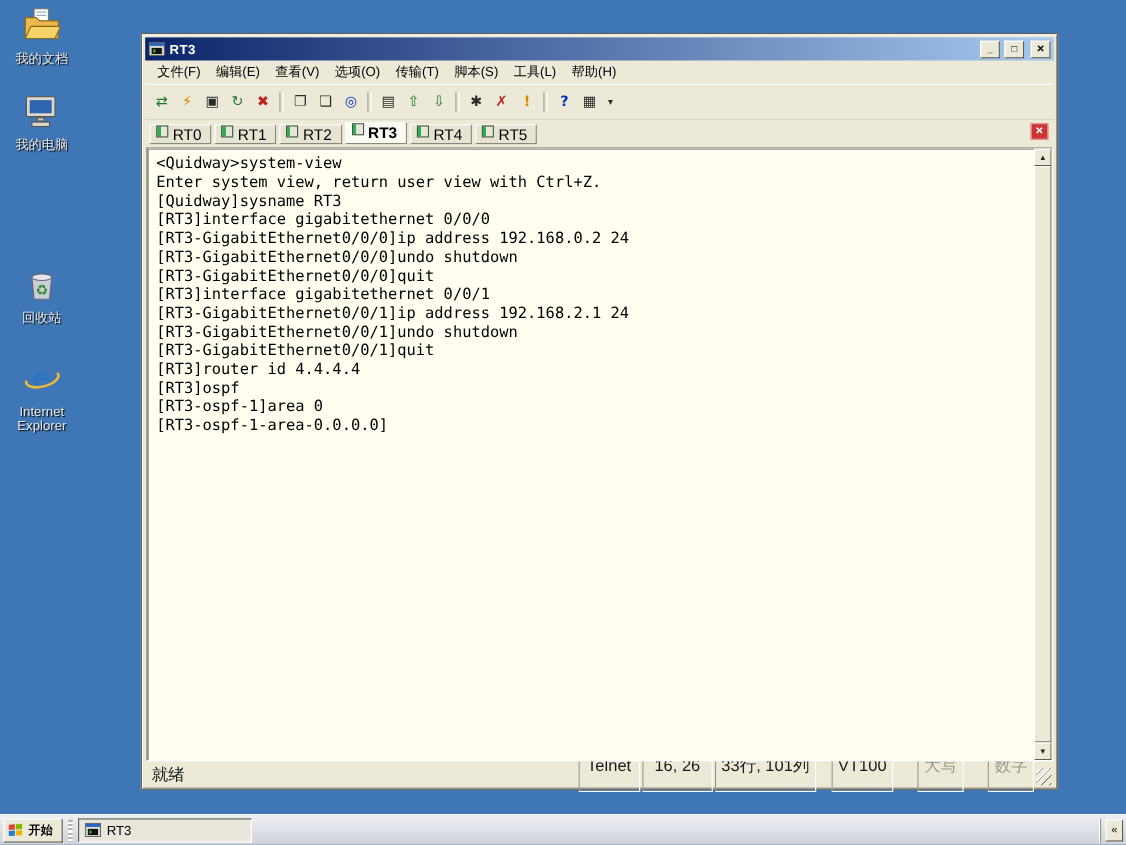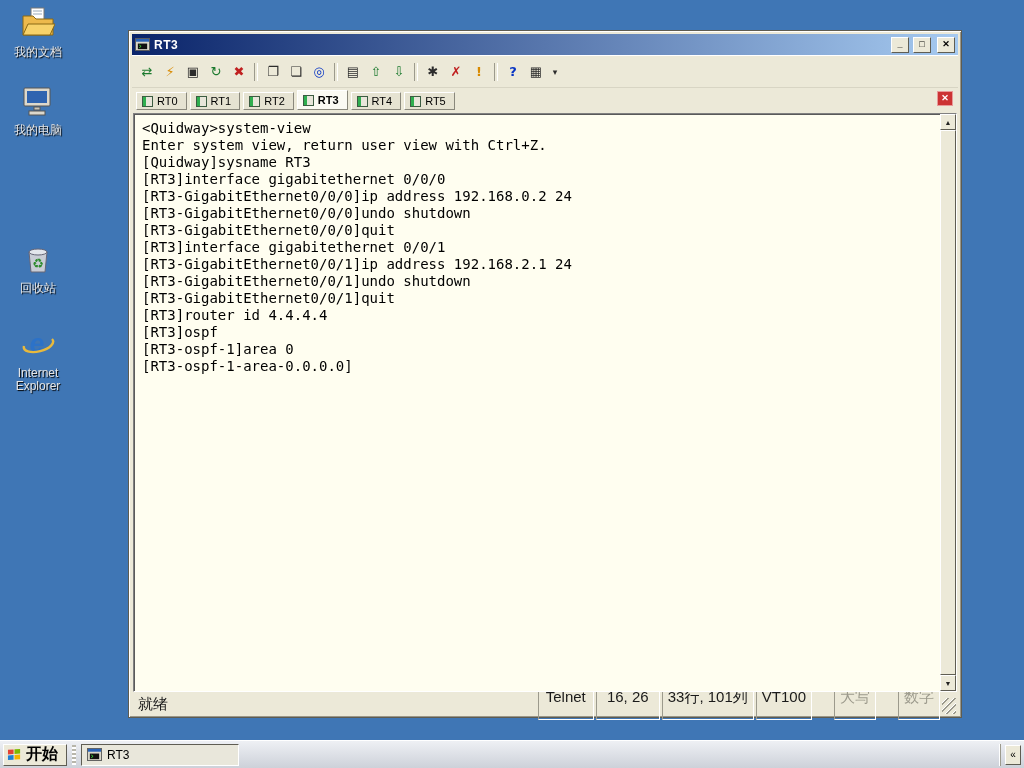--- a/index.html
+++ b/index.html
@@ -39,21 +39,21 @@
   .tool-btn{width:22px;height:22px;display:flex;align-items:center;justify-content:center;
       background:transparent;border:1px solid transparent;font-size:13px;color:#2c2c2c;
       font-family:"DejaVu Sans",sans-serif;cursor:default;padding:0;}
   .tool-btn.red{color:#c02020;} .tool-btn.blue{color:#0633c4;font-weight:bold;}
   .tool-btn.orange{color:#d88a00;font-weight:bold;} .tool-btn.green{color:#1c7a2e;}
   .tool-btn.small{width:14px;font-size:9px;}
   .tool-sep{width:2px;height:18px;margin:0 3px;border-left:1px solid #9c9a8c;border-right:1px solid #fff;}
 
   .tabbar{height:22px;flex:0 0 auto;display:flex;align-items:flex-end;gap:3px;
       padding:0 26px 1px 4px;position:relative;}
-  .tab{height:18px;display:flex;align-items:center;gap:4px;padding:0 8px 0 5px;font-size:11px;
+  .tab{height:18px;display:flex;gap:4px;padding:0 8px 0 5px;font-size:14px;
       background:#E6E3D2;border:1px solid;border-color:#fff #8a887c #8a887c #fff;
       box-sizing:border-box;cursor:default;}
   .tab.active{background:#FBFAF3;font-weight:bold;height:20px;}
   .session-icon{width:9px;height:9px;border:1px solid #3c5c42;
       background:linear-gradient(90deg,#2fae4f 0 3px,#e8e6da 3px);}
   .tabbar-close{position:absolute;right:5px;top:3px;width:16px;height:15px;padding:0;
       background:var(--tab_close_red,#CC3333);color:#fff;font-size:9px;font-weight:bold;
       line-height:13px;text-align:center;border:1px solid #e89a9a;cursor:default;}
 
   .term-wrap{flex:1;margin:2px 1px 1px 1px;position:relative;overflow:hidden;
@@ -71,31 +71,31 @@
   .vs-thumb{position:absolute;left:0;top:16px;bottom:16px;width:16px;box-sizing:border-box;
       background:var(--window_face,#ECE9D8);border:1px solid;border-color:#fff #5f5d53 #5f5d53 #fff;}
 
   .statusbar{height:20px;flex:0 0 auto;display:flex;align-items:center;gap:2px;
       font-size:15px;padding:1px 2px 0 6px;color:#1a1a1a;}
   .sb-left{flex:1;}
   .sb-panel{height:32px;line-height:15px;box-sizing:border-box;padding:0 5px;text-align:center;
       border:1px solid;border-color:#9c9a8c #fff #fff #9c9a8c;white-space:nowrap;}
   .sb-panel.dim{color:#9c9a8c;}
   .w-proto{min-width:56px;} .w-cur{min-width:64px;} .w-size{min-width:86px;}
-  .w-emu{min-width:48px;} .w-ind{min-width:34px;margin-left:20px;}
+  .w-emu{min-width:48px;margin-left:12px;} .w-ind{min-width:34px;margin-left:20px;}
   .grip{width:14px;height:16px;align-self:flex-end;
       background:repeating-linear-gradient(135deg,transparent 0 3px,#fff 3px 4px,#9c9a8c 4px 5px);}
 
   
   #taskbar{position:absolute;left:0;right:0;bottom:0;height:28px;box-sizing:border-box;
       background:linear-gradient(#EEF0F4,#CDD1D9);border-top:1px solid #fff;
       display:flex;align-items:center;gap:3px;padding:2px 3px;}
   .start-btn{height:22px;display:flex;align-items:center;gap:4px;padding:0 8px 0 3px;
       background:var(--window_face,#ECE9D8);border:1px solid;border-color:#fff #5f5d53 #5f5d53 #fff;
-      font-size:16px;font-weight:bold;color:#000;cursor:default;}
+      font-size:11px;font-weight:bold;color:#000;cursor:default;}
   .start-logo svg{width:15px;height:14px;display:block;}
   .drag-handle{width:4px;height:20px;margin:0 2px;
       background:repeating-linear-gradient(#b8b6aa 0 2px,#fff 2px 4px);}
   .task-item{width:158px;height:22px;display:flex;align-items:center;gap:5px;padding:0 5px;
       box-sizing:border-box;background:#E9E7DB;font-size:12px;color:#000;
       border:1px solid;border-color:#5f5d53 #fff #fff #5f5d53;cursor:default;}
   .task-item svg{width:15px;height:13px;display:block;}
   .tray{margin-left:auto;display:flex;align-items:center;gap:3px;height:22px;
       border-left:1px solid #9c9a8c;box-shadow:-1px 0 0 #fff;padding-left:4px;}
   .chevron-btn{width:16px;height:20px;padding:0;background:var(--window_face,#ECE9D8);
@@ -164,20 +164,30 @@
             <rect x="3" y="6" width="10" height="6" fill="#111"></rect>
             <path d="M4.5 7.5 l2 1.5 -2 1.5" stroke="#3adb3a" fill="none"></path>
           </svg>
       </span>
       <span class="title-text">RT3</span>
       <button class="tb-btn">_</button>
       <button class="tb-btn">□</button>
       <button class="tb-btn close">✕</button>
     </div>
 
+    <div class="menubar">
+      <span class="menu-item">文件(F)</span>
+      <span class="menu-item">编辑(E)</span>
+      <span class="menu-item">查看(V)</span>
+      <span class="menu-item">选项(O)</span>
+      <span class="menu-item">传输(T)</span>
+      <span class="menu-item">脚本(S)</span>
+      <span class="menu-item">工具(L)</span>
+      <span class="menu-item">帮助(H)</span>
+    </div>
 
     <div class="toolbar">
       <button class="tool-btn green">⇄</button>
       <button class="tool-btn orange">⚡</button>
       <button class="tool-btn">▣</button>
       <button class="tool-btn green">↻</button>
       <button class="tool-btn red">✖</button>
       <span class="tool-sep"></span>
       <button class="tool-btn">❐</button>
       <button class="tool-btn">❏</button>

